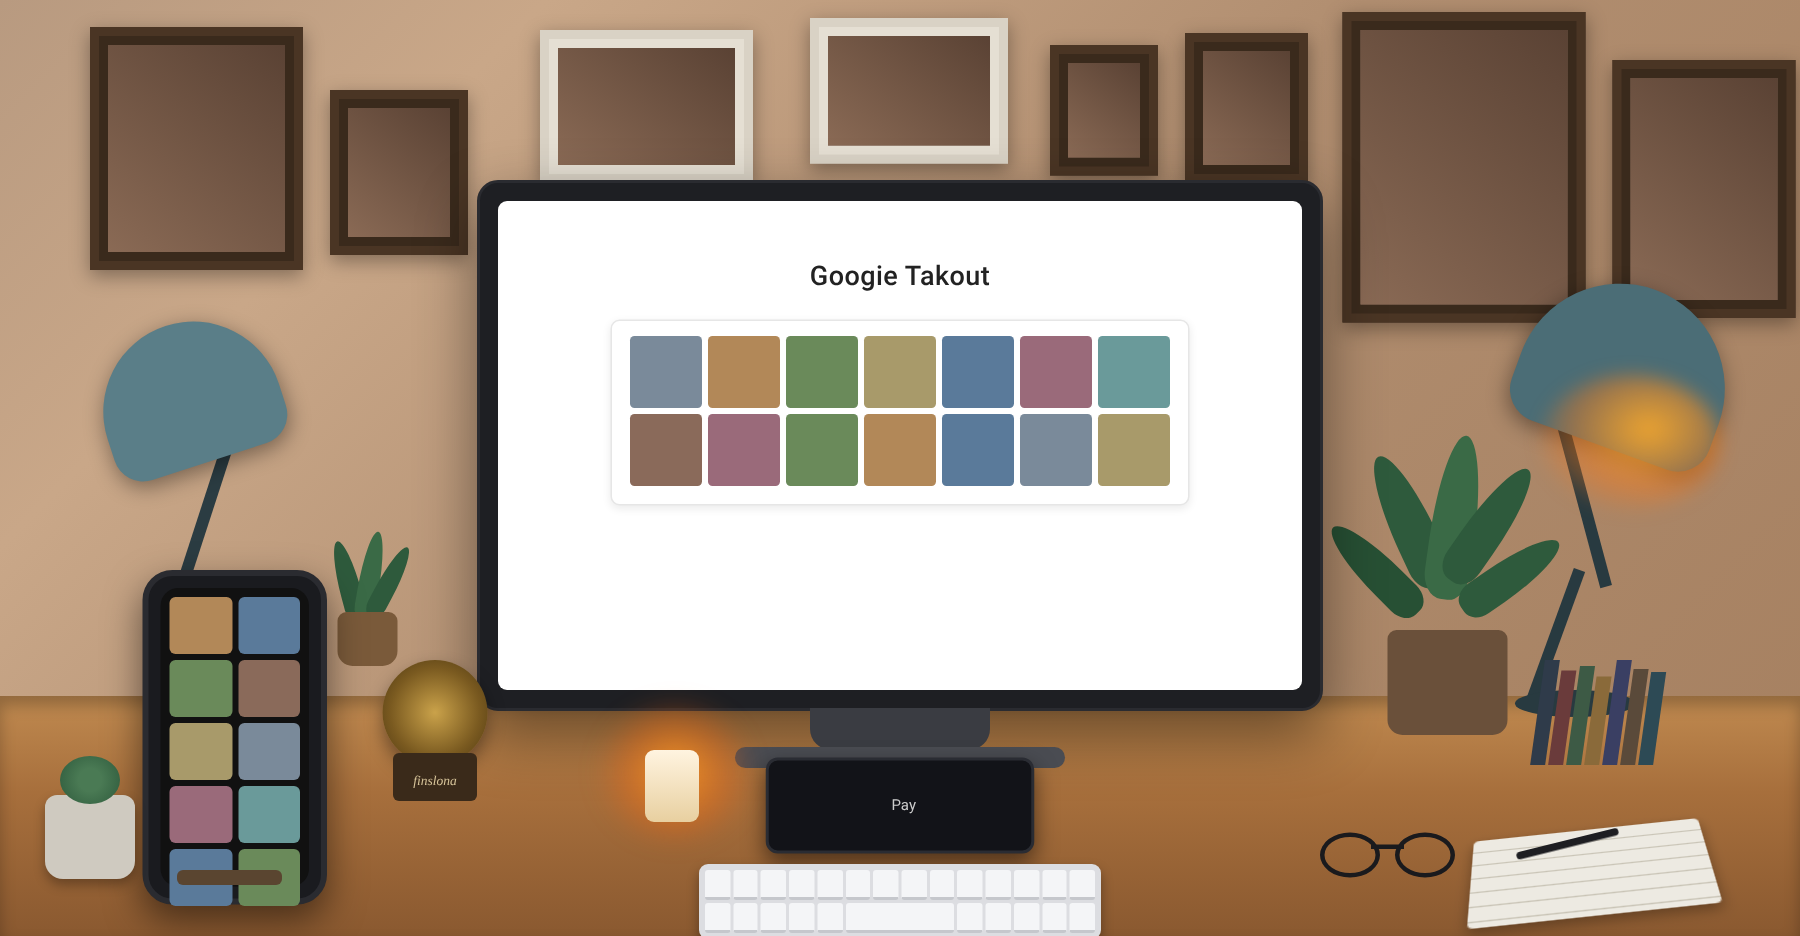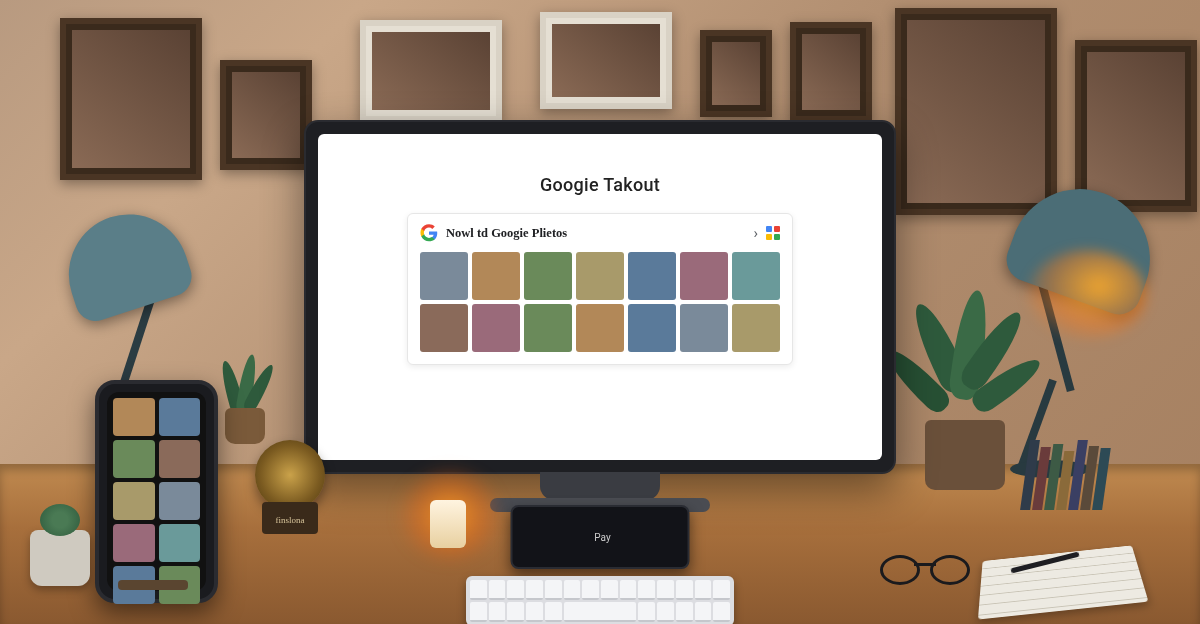--- a/index.html
+++ b/index.html
@@ -84,21 +84,20 @@
     background:#283a40; border-radius:50%;
   }
 
   
   .monitor {
     position:absolute; left:50%; top:120px; transform:translateX(-50%);
     width:560px; height:350px;
     background:#1e1f23; border-radius:14px;
     box-shadow: 0 16px 40px rgba(0,0,0,0.45);
     border: 2px solid #2a2b30;
-    padding-left: 28px;
   }
   .monitor .screen {
     position:absolute; inset:12px; background:#ffffff; border-radius:6px;
     overflow:hidden;
     display:flex; flex-direction:column; align-items:center;
   }
   .monitor-stand {
     position:absolute; left:50%; bottom:-28px; transform:translateX(-50%);
     width:120px; height:28px; background:#3a3c42; border-radius:0 0 14px 14px;
   }
@@ -235,21 +234,21 @@
     background:radial-gradient(circle,#caa24a 0%, #7a5a20 60%, #4a3510 100%);
     border-radius:50%;
     box-shadow:0 6px 12px rgba(0,0,0,0.4);
   }
   .trinket-base{
     position:absolute; left:262px; top:502px; width:56px;height:32px;
     background:#3a2a1a; border-radius:4px;
   }
   .trinket-label{
     position:absolute; left:256px; top:515px; width:68px;
-    font-size:9px; color:#d7c49a; text-align:center;
+    font-size:9px; font-style:italic; color:#d7c49a; text-align:center;
     font-family:"Brush Script MT",cursive;
   }
 
   .smallpot{
     position:absolute; left:30px; top:530px; width:60px;height:56px;
     background:#cfcac0;border-radius:8px 8px 12px 12px;
     box-shadow:0 4px 8px rgba(0,0,0,0.3)
   }
   .smallpot::before{
     content:""; position:absolute; left:10px; top:-26px; width:40px;height:32px;
@@ -321,40 +320,20 @@
   <div class="leaf" style="left:10px;top:0;transform:rotate(-15deg);height:55px;width:14px"></div>
   <div class="leaf" style="left:25px;top:-6px;transform:rotate(10deg);height:60px;width:14px;background:#3a6a46"></div>
   <div class="leaf" style="left:38px;top:2px;transform:rotate(28deg);height:52px;width:13px"></div>
   <div class="pot" style="position:absolute;left:10px;top:48px;width:40px;height:36px;background:#7a5a3a"></div>
 </div>
 
 <div class="monitor">
   <div class="screen">
     <h1>Googie Takout</h1>
     <div class="card">
-      <div class="card-head">
-        <span class="g-logo">
-          <svg viewBox="0 0 24 24">
-              <path fill="#4285F4" d="M23 12.3c0-.8-.1-1.6-.2-2.3H12v4.4h6.2c-.3 1.4-1.1 2.6-2.3 3.4v2.8h3.7C21.8 18.5 23 15.7 23 12.3z"></path>
-              <path fill="#34A853" d="M12 23c3.1 0 5.7-1 7.6-2.8l-3.7-2.8c-1 .7-2.4 1.1-3.9 1.1-3 0-5.5-2-6.4-4.8H1.8v3C3.7 20.4 7.5 23 12 23z"></path>
-              <path fill="#FBBC05" d="M5.6 13.7c-.2-.7-.4-1.4-.4-2.2s.1-1.5.4-2.2V6.4H1.8C1 8 .6 9.7.6 11.5s.4 3.5 1.2 5.1l3.8-2.9z"></path>
-              <path fill="#EA4335" d="M12 4.8c1.7 0 3.2.6 4.4 1.7l3.3-3.3C17.7 1.3 15.1.2 12 .2 7.5.2 3.7 2.8 1.8 6.4l3.8 2.9C6.5 6.8 9 4.8 12 4.8z"></path>
-            </svg>
-        </span>
-        <span class="card-title">Nowl td Googie Plietos</span>
-        <span class="card-actions">
-          <span class="chev">›</span>
-          <span class="grid-icon">
-              <span></span>
-              <span></span>
-              <span></span>
-              <span></span>
-            </span>
-        </span>
-      </div>
       <div class="thumb-grid">
         <div class="thumb c1"></div>
         <div class="thumb c2"></div>
         <div class="thumb c3"></div>
         <div class="thumb c6"></div>
         <div class="thumb c5"></div>
         <div class="thumb c4"></div>
         <div class="thumb c8"></div>
         <div class="thumb c7"></div>
         <div class="thumb c4"></div>

